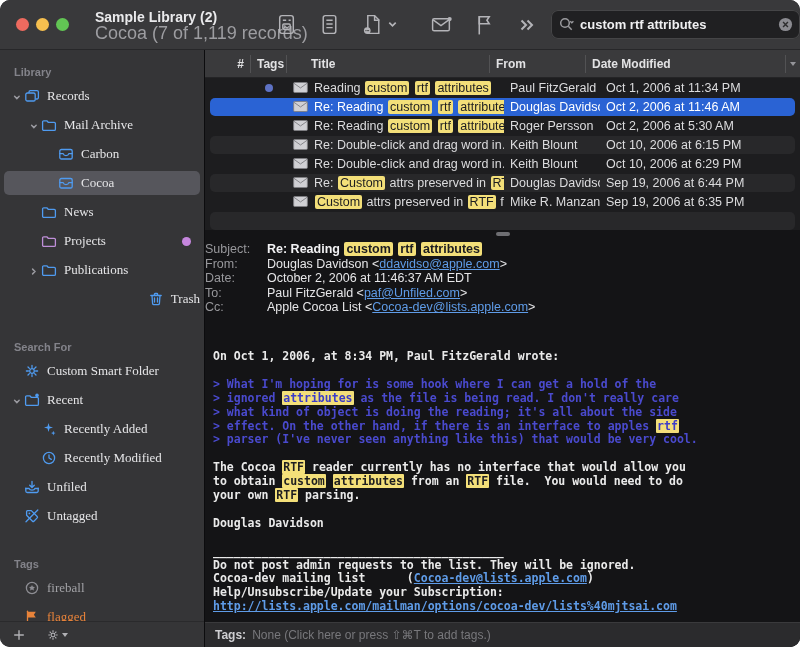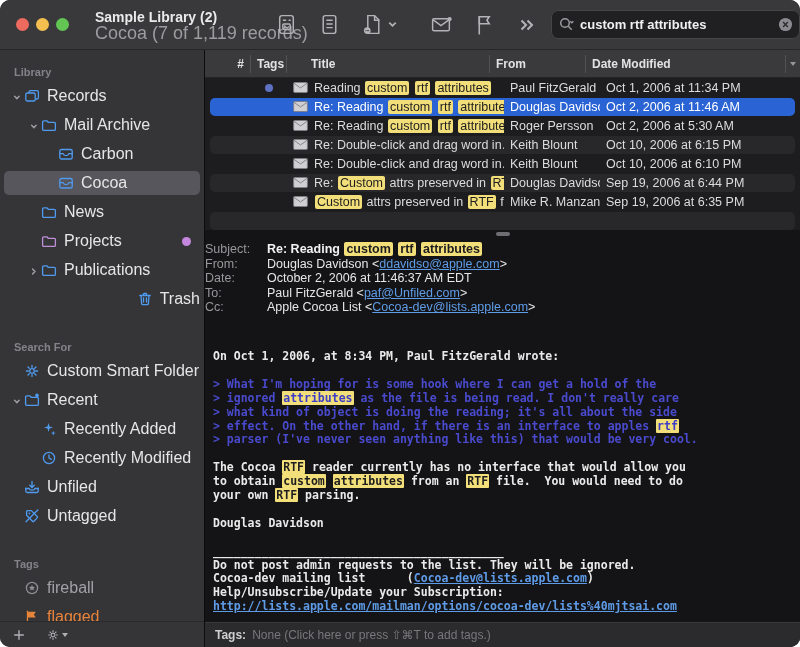--- a/index.html
+++ b/index.html
@@ -30,21 +30,21 @@
 
   
   .content { flex:1; display:flex; min-height:0; }
   .sidebar { width:205px; background:#353537; border-right:1px solid #0c0c0e; display:flex; flex-direction:column; flex-shrink:0; position:relative; padding-top:8px; }
   .main { flex:1; display:flex; flex-direction:column; min-width:0; background:#151517; }
 
   
   .sb-scroll { flex:1; overflow:hidden; }
   .sb-header { font-size:11px; font-weight:bold; color:#83838a; padding:8px 0 6px 14px; }
   .sb-header.later { margin-top:22px; }
-  .sb-item { height:24px; margin:0 4px 5px 4px; display:flex; align-items:center; border-radius:5px; font-size:16px; color:#e6e6e8; }
+  .sb-item { height:24px; margin:0 4px 5px 4px; display:flex; align-items:center; border-radius:5px; font-size:13px; color:#e6e6e8;font-family:Liberation Serif, serif; }
   .sb-item.selected { background:#56565c; }
   .sb-chev { width:14px; display:flex; justify-content:center; color:#9a9aa0; flex-shrink:0; }
   .sb-chev svg { width:11px; height:11px; }
   .sb-ic { width:20px; display:flex; justify-content:center; align-items:center; flex-shrink:0; margin-right:5px; }
   .sb-ic svg { width:16px; height:16px; }
   .sb-label { white-space:nowrap; }
   .sb-dot { width:9px; height:9px; border-radius:50%; margin-left:auto; margin-right:9px; flex-shrink:0; }
   .sb-footer { height:26px; border-top:1px solid #2a2a2c; display:flex; align-items:center; padding-left:12px; gap:20px; flex-shrink:0; color:#b0b0b4; }
   .sb-footer svg { width:14px; height:14px; }
   .ftr-gear { display:flex; align-items:center; gap:2px; }
@@ -477,21 +477,21 @@
             <div class="tcell c-title ellip">
               <span class="env">
                 <svg viewBox="0 0 16 12">
                   <rect x="0.5" y="0.5" width="15" height="11" rx="1.2" fill="#d0d0d4" stroke="#7e7e82"></rect>
                   <path d="M1 1.5l7 5 7-5" fill="none" stroke="#7e7e82"></path>
                 </svg>
               </span>
               <span class="tseg">Re: Double-click and drag word in…</span>
             </div>
             <div class="tcell c-from ellip">Keith Blount</div>
-            <div class="tcell c-date ellip">Oct 10, 2006 at 6:10 PM</div>
+            <div class="tcell c-date ellip">Oct 10, 2006 at 6:29 PM</div>
           </div>
           <div class="trow stripe">
             <div class="tcell c-num"></div>
             <div class="tcell c-tags"></div>
             <div class="tcell c-title ellip">
               <span class="env">
                 <svg viewBox="0 0 16 12">
                   <rect x="0.5" y="0.5" width="15" height="11" rx="1.2" fill="#d0d0d4" stroke="#7e7e82"></rect>
                   <path d="M1 1.5l7 5 7-5" fill="none" stroke="#7e7e82"></path>
                 </svg>

